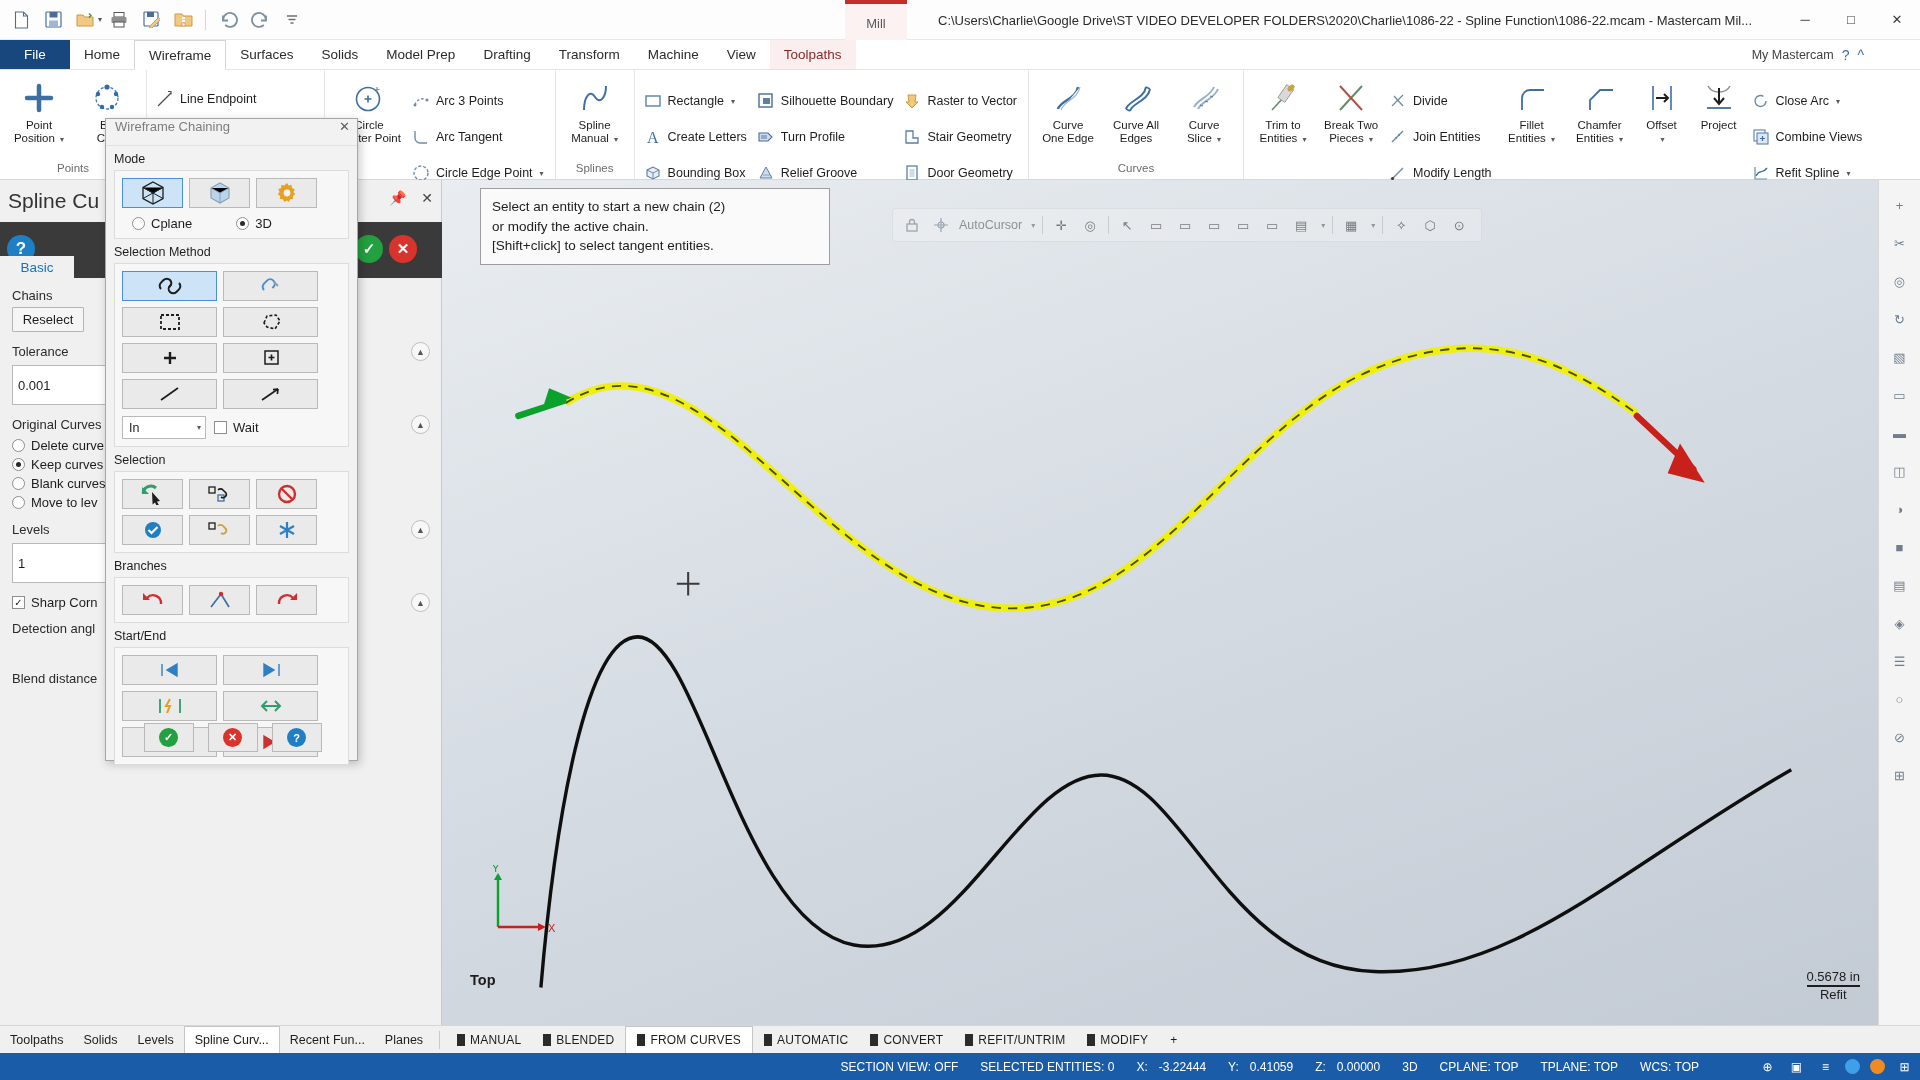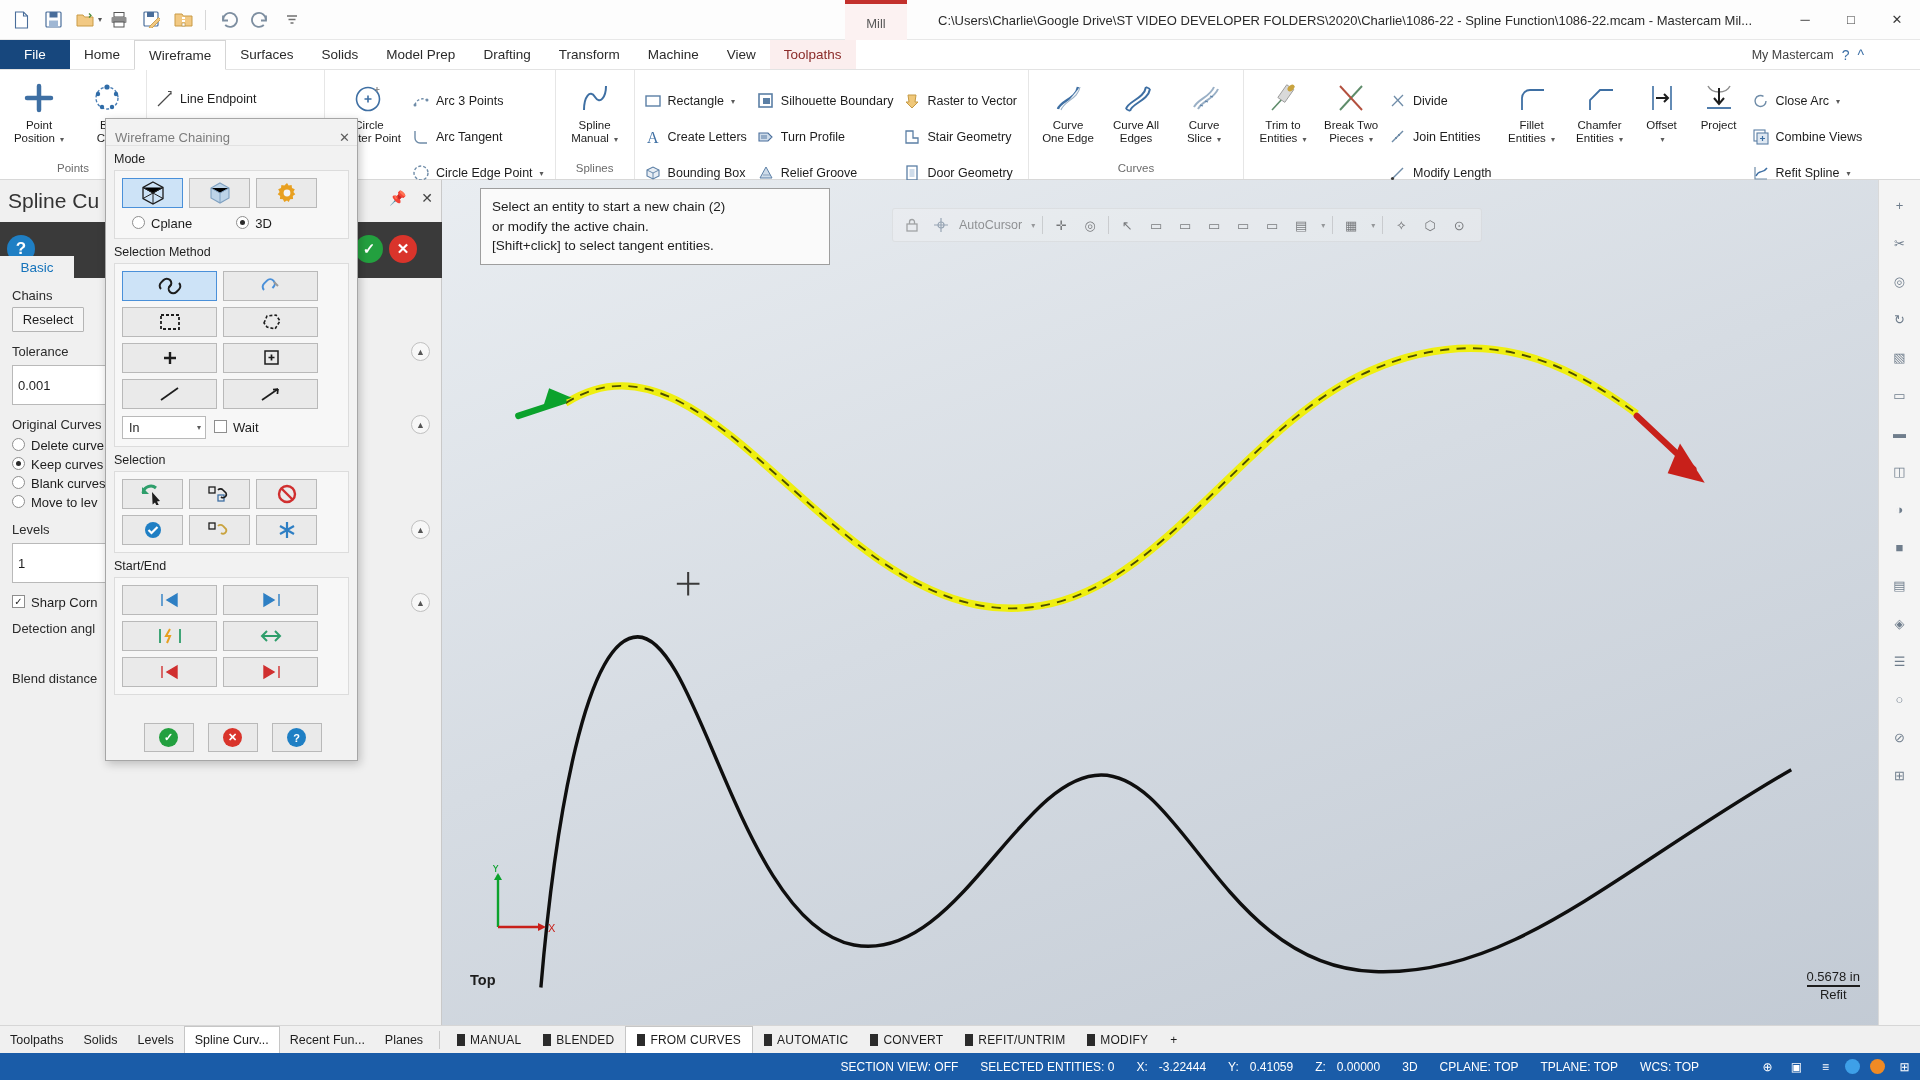--- a/index.html
+++ b/index.html
@@ -131,21 +131,21 @@
   .lp-body { position:absolute; left:0; top:98px; width:442px; bottom:0; padding:10px 12px; }
   .fld-lbl { font-size:13px; color:#2b2b2b; margin-bottom:4px; }
   .btn-std {
     width:72px; height:25px; border:1px solid #b5b5b5; background:#f5f5f5;
     font-size:13px; color:#1d1d1d; cursor:pointer; border-radius:1px;
   }
   .txt-in {
     width:120px; height:40px; border:1px solid #b9b9b9; background:#fff;
     font-size:13px; padding:0 5px; color:#1d1d1d;
   }
-  .radio-row { display:flex; align-items:flex-start; gap:6px; margin:4px 0; font-size:13px; }
+  .radio-row { display:flex; align-items:center; gap:6px; margin:4px 0; font-size:13px; }
   .rad {
     width:13px; height:13px; border-radius:50%; border:1px solid #8e8e8e;
     background:#fff; display:inline-block; position:relative; flex:0 0 13px;
   }
   .rad.on::after {
     content:''; position:absolute; left:3px; top:3px; width:5px; height:5px;
     border-radius:50%; background:#2b2b2b;
   }
   .chk {
     width:13px; height:13px; border:1px solid #8e8e8e; background:#fff;
@@ -164,21 +164,21 @@
     display:flex; align-items:center; justify-content:center; font-size:6px; cursor:pointer;
   }
 
   
   .chain-dlg {
     position:absolute; left:105px; top:118px; width:253px; height:643px;
     background:#f2f2f2; border:1px solid #a6a6a6; box-shadow:2px 3px 9px rgba(0,0,0,.22);
     z-index:40;
   }
   .cd-title {
-    height:27px; display:flex; align-items:flex-end; justify-content:space-between;
+    height:27px; display:flex; align-items:flex-start; justify-content:space-between;
     padding:0 7px 0 9px; font-size:13px; color:#7d7d7d;
     background:#f2f2f2; border-bottom:1px solid #e2e2e2;
   }
   .cd-close { font-size:13px; color:#5c5c5c; cursor:pointer; }
   .cd-sec { margin:6px 8px 0; }
   .cd-sec-lb { font-size:12.5px; color:#1d1d1d; margin-bottom:4px; }
   .cd-box { border:1px solid #dcdcdc; background:#f7f7f7; padding:7px; }
   .cd-grid { display:flex; flex-wrap:wrap; gap:6px; }
   .cd-btn {
     width:95px; height:30px; border:1px solid #b9b9b9; background:#eaeaea;
@@ -972,20 +972,45 @@
           </div>
           <div class="cd-btn w3">
             <svg width="24" height="22" viewBox="0 0 24 22">
                 <path d="M12 3v16M5 7l14 8M19 7L5 15" stroke="#2e7fc4" stroke-width="2.2"></path>
               </svg>
           </div>
         </div>
       </div>
     </div>
 
+    <div class="cd-sec">
+      <div class="cd-sec-lb">Branches</div>
+      <div class="cd-box">
+        <div class="cd-grid">
+          <div class="cd-btn w3">
+            <svg width="28" height="20" viewBox="0 0 28 20">
+                <path d="M22 14a8 8 0 0 0-14-6" fill="none" stroke="#d02f2f" stroke-width="2.4"></path>
+                <path d="M4 3v7h7" fill="#d02f2f"></path>
+              </svg>
+          </div>
+          <div class="cd-btn w3">
+            <svg width="28" height="20" viewBox="0 0 28 20">
+                <path d="M5 17L15 4l8 13" fill="none" stroke="#3e6fa3" stroke-width="1.7"></path>
+                <circle cx="15" cy="4" r="2.2" fill="#d02f2f"></circle>
+              </svg>
+          </div>
+          <div class="cd-btn w3">
+            <svg width="28" height="20" viewBox="0 0 28 20">
+                <path d="M6 14a8 8 0 0 1 14-6" fill="none" stroke="#d02f2f" stroke-width="2.4"></path>
+                <path d="M24 3v7h-7" fill="#d02f2f"></path>
+              </svg>
+          </div>
+        </div>
+      </div>
+    </div>
 
     <div class="cd-sec">
       <div class="cd-sec-lb">Start/End</div>
       <div class="cd-box">
         <div class="cd-grid">
           <div class="cd-btn">
             <svg width="26" height="18" viewBox="0 0 26 18">
                 <path d="M5 3v12M20 3L10 9l10 6z" fill="#2e7fc4" stroke="#2e7fc4" stroke-width="1.4"></path>
               </svg>
           </div>

